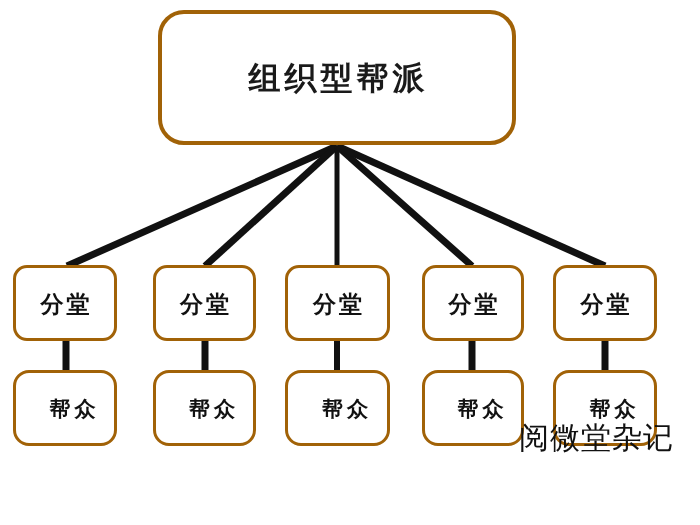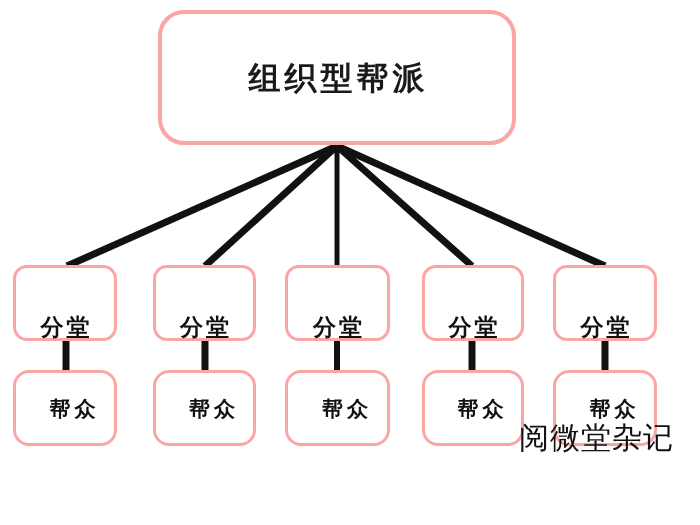--- a/index.html
+++ b/index.html
@@ -20,21 +20,21 @@
     left: 0;
     top: 0;
     width: 700px;
     height: 525px;
     pointer-events: none;
   }
   .node {
     position: absolute;
     box-sizing: border-box;
     background: #ffffff;
-    border: 3px solid #fca5a5;
+    border: 3px solid #a16207;
     display: flex;
     align-items: center;
     justify-content: center;
     z-index: 3;
   }
   .node-root {
     left: 158px;
     top: 10px;
     width: 358px;
     height: 135px;
@@ -44,21 +44,20 @@
   .node-root .node-label {
     font-size: 32px;
     letter-spacing: 4px;
     font-weight: 600;
     color: #1a1a1a;
   }
   .node-mid {
     top: 265px;
     height: 76px;
     border-radius: 14px;
-    align-items: flex-end;
   }
   .node-mid .node-label {
     font-size: 23px;
     letter-spacing: 3px;
     font-weight: 700;
     color: #111111;
   }
   .node-leaf {
     top: 370px;
     height: 76px;

